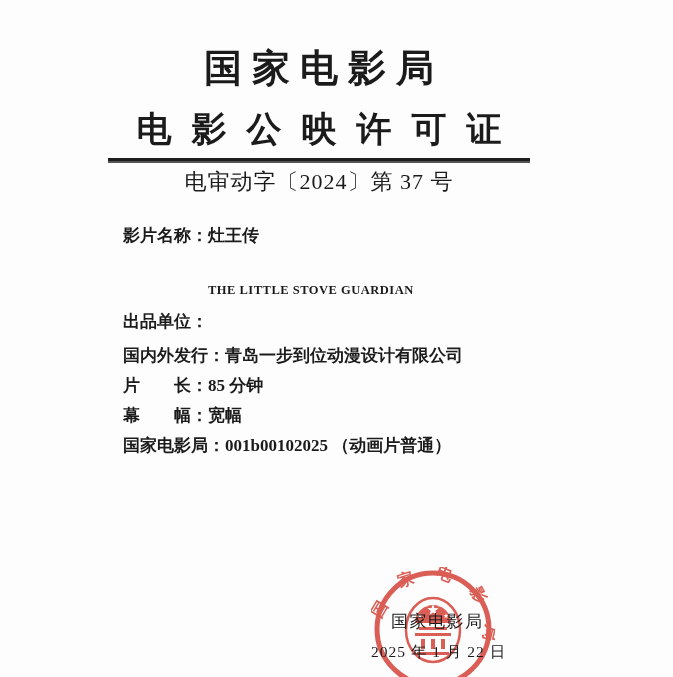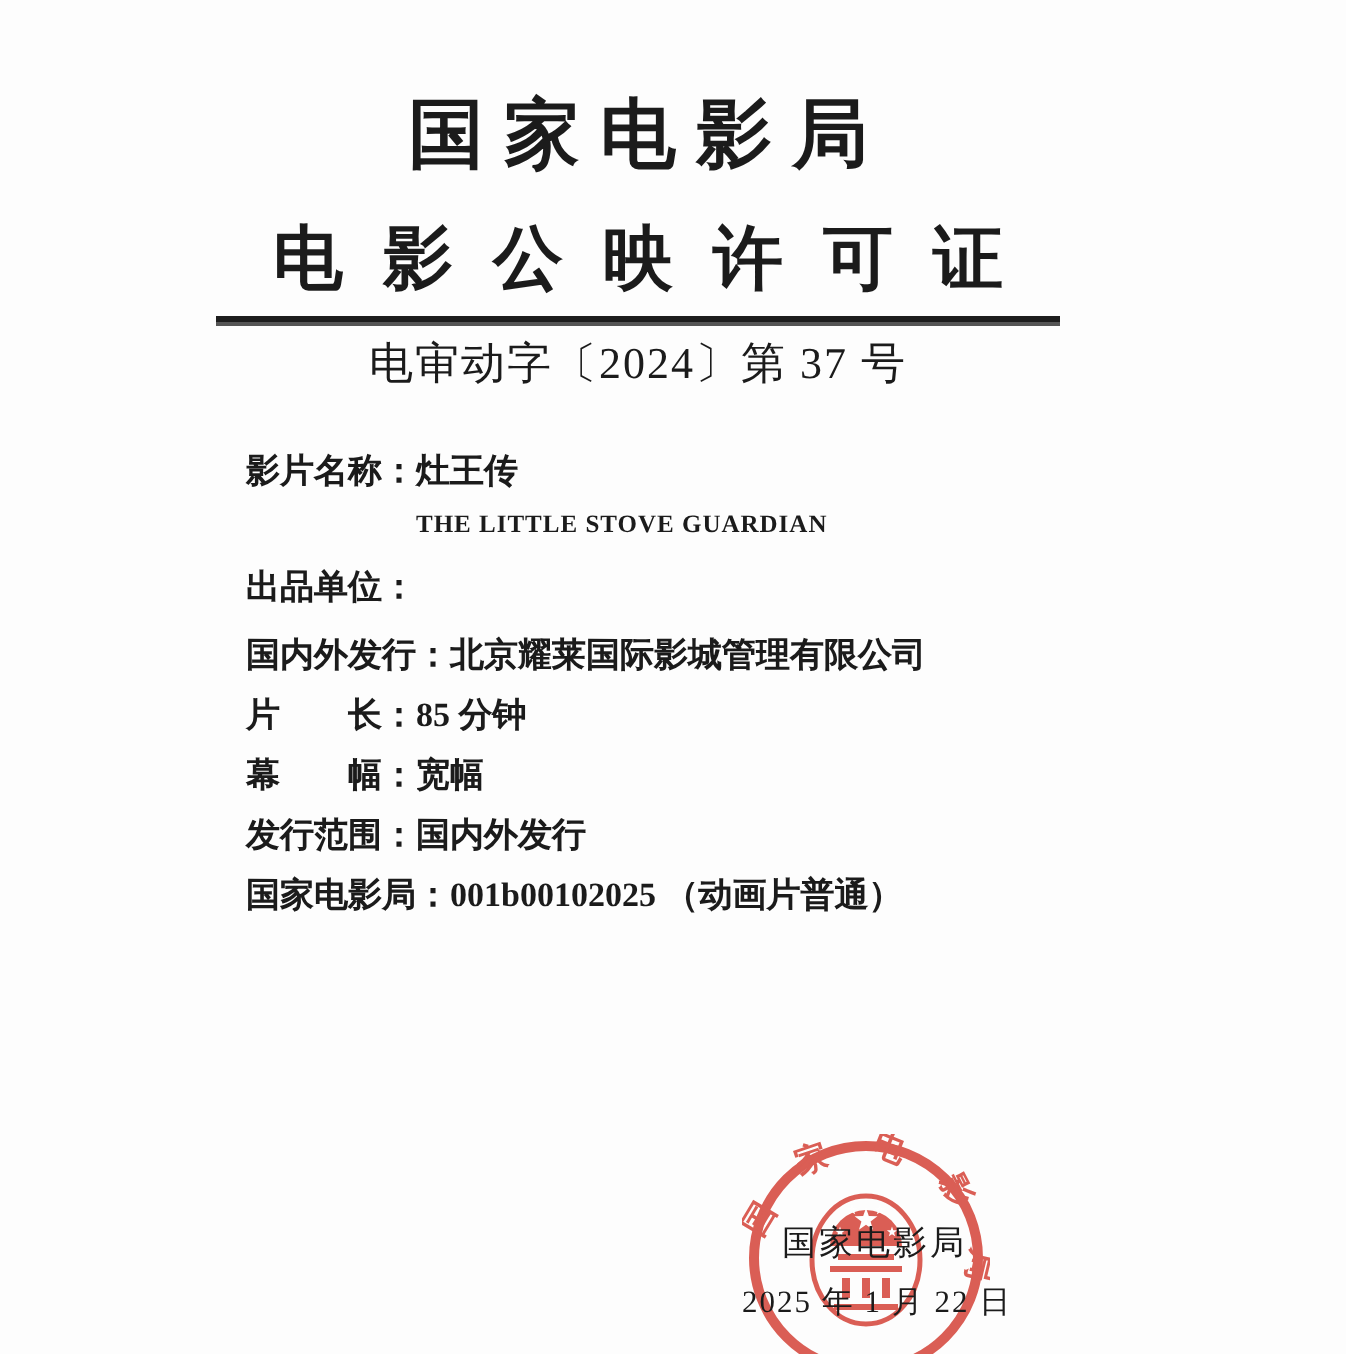--- a/index.html
+++ b/index.html
@@ -38,20 +38,21 @@
 
   
   .fields{margin:34px 0 0 123px;font-weight:bold;}
   .row{display:flex;align-items:center;line-height:20px;font-size:17px;margin-bottom:10px;}
   .row .lbl{flex:0 0 auto;min-width:85px;white-space:nowrap;}
   .row .val{flex:0 1 auto;}
   .row-english{line-height:16px;margin-bottom:14px;margin-top:-2px;}
   .row-english .val{
     font-size:12.5px;letter-spacing:0.5px;font-weight:bold;
     font-family:"Liberation Serif","DejaVu Serif",serif;
+    margin-top:28px;
   }
   .row-producers{margin-top:4px;margin-bottom:14px;}
   .row-producers .val{
     width:331px;font-size:9.5px;line-height:13.5px;letter-spacing:-0.3px;
     text-align:justify;margin-top:3px;
   }
 
   
   .stamp-area{position:absolute;left:0;top:0;width:673px;height:677px;pointer-events:none;}
   .seal{position:absolute;left:371px;top:521px;opacity:0.88;}
@@ -87,38 +88,34 @@
       <span class="lbl"></span>
       <span class="val">THE LITTLE STOVE GUARDIAN</span>
     </div>
 
     <div class="row row-producers">
       <span class="lbl">出品单位：</span>
     </div>
 
     <div class="row">
       <span class="lbl">国内外发行：</span>
-      <span class="val">北京耀莱国际影城管理有限公司</span>
+      <span class="val">青岛一步到位动漫设计有限公司</span>
     </div>
 
     <div class="row">
       <span class="lbl">片　　长：</span>
       <span class="val">85 分钟</span>
     </div>
 
 
     <div class="row">
       <span class="lbl">幕　　幅：</span>
       <span class="val">宽幅</span>
     </div>
 
-    <div class="row">
-      <span class="lbl">发行范围：</span>
-      <span class="val">国内外发行</span>
-    </div>
 
     <div class="row">
       <span class="lbl">国家电影局：</span>
       <span class="val">001b00102025 （动画片普通）</span>
     </div>
 
   </main>
 
   <div class="stamp-area">
 

